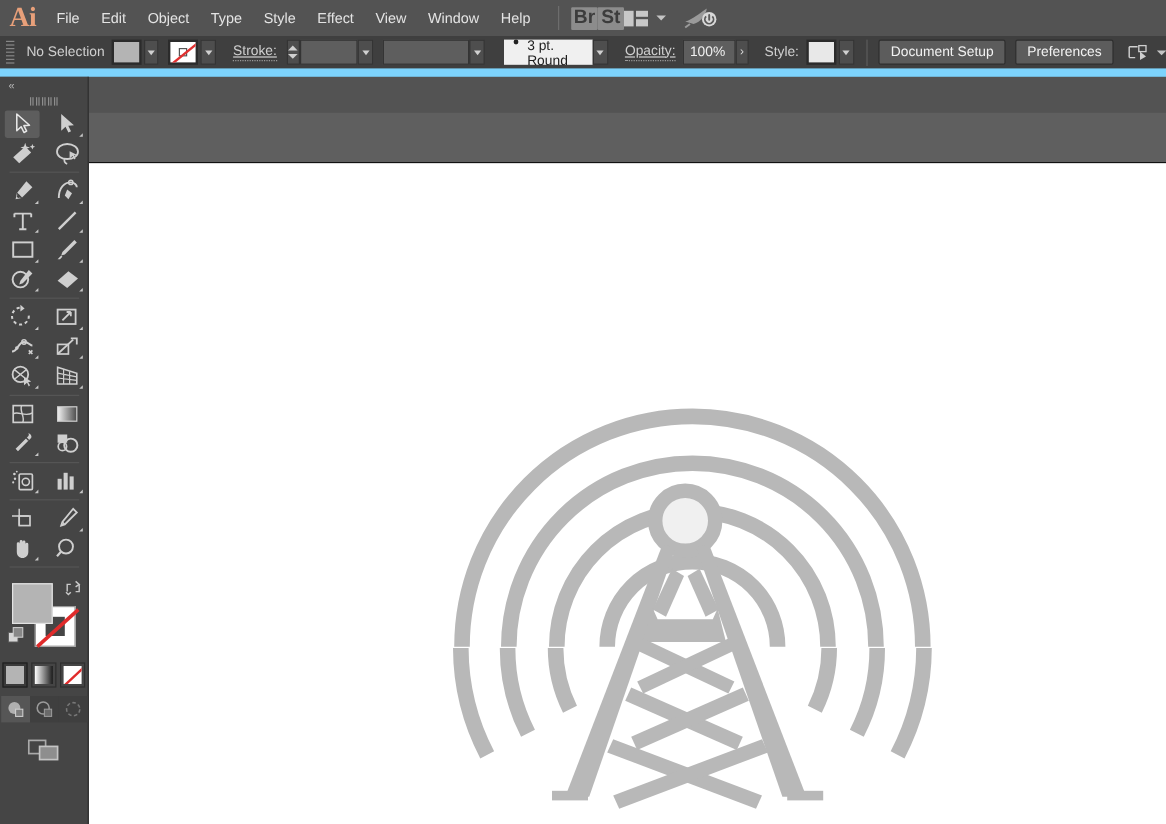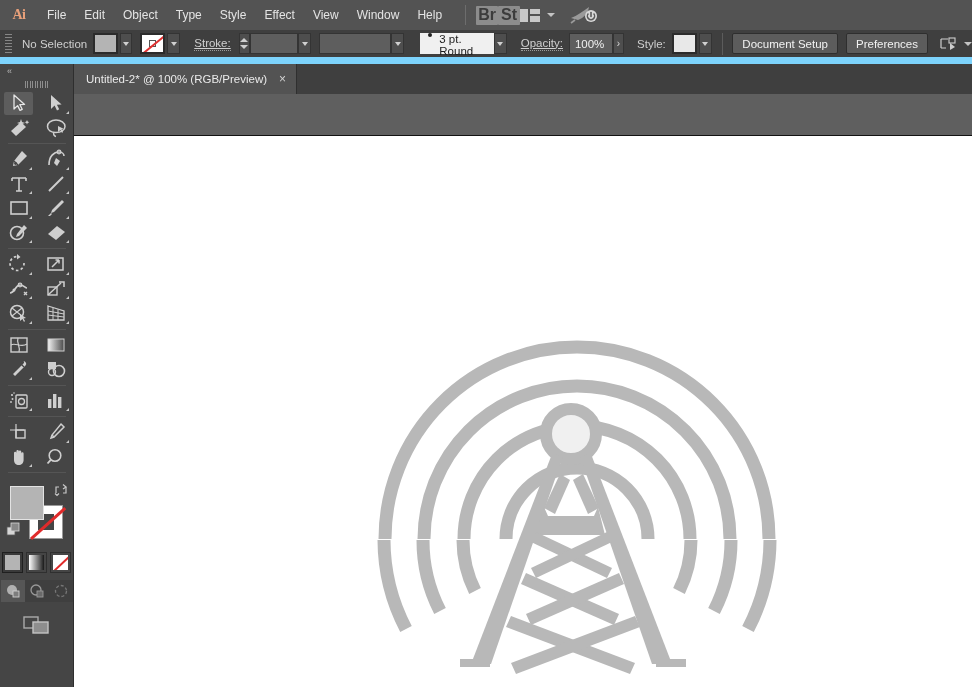--- a/index.html
+++ b/index.html
@@ -16,21 +16,21 @@
   .menubar {
     position: absolute; top: 0; left: 0;
     width: 972px; height: 30px;
     background: #535353;
     display: flex; align-items: center;
   }
   .ai-logo {
     width: 38px; height: 30px;
     display: flex; align-items: center; justify-content: center;
     font-family: "Liberation Serif", serif;
-    font-size: 14px; font-weight: bold;
+    font-size: 23px; font-weight: bold;
     color: #e8a07a; letter-spacing: -0.5px;
   }
   .menu-item {
     height: 30px; padding: 0 9px;
     display: flex; align-items: center;
     font-size: 12px; color: #e4e4e4;
     cursor: default; white-space: nowrap;
   }
   .mb-sep {
     width: 1px; height: 20px; background: #6d6d6d; margin: 0 10px 0 14px;
@@ -370,26 +370,20 @@
     <span style="margin-left:12px;display:flex;align-items:center;gap:6px;cursor:pointer">
       <svg width="18" height="14" viewBox="0 0 18 14">
         <path d="M1 2 H8 M1 2 V11 M1 11 H6" stroke="#cfcfcf" stroke-width="1.2" fill="none"></path>
         <rect x="9" y="1" width="6" height="5" fill="none" stroke="#cfcfcf" stroke-width="1.1"></rect>
         <path d="M10 13 L10 6 L15 10 Z" fill="#cfcfcf"></path>
       </svg>
       <span class="chev"></span>
     </span>
   </div>
 
-  <div class="tabbar">
-    <div class="doc-tab">
-      <span>Untitled-2* @ 100% (RGB/Preview)</span>
-      <span class="tab-close">×</span>
-    </div>
-  </div>
 
   <div class="canvas-band"></div>
   <div class="canvas">
     <svg width="898" height="551" viewBox="0 0 898 551">
       <g fill="none" stroke="#b8b8b8" stroke-width="13" stroke-linecap="butt">
         <path d="M311 403 A192 192 0 0 1 695 403"></path>
         <path d="M350 403 A153 153 0 0 1 656 403"></path>
         <path d="M390 403 A113 113 0 0 1 616 403"></path>
         <path d="M432 403 A71 71 0 0 1 574 403"></path>
       </g>

